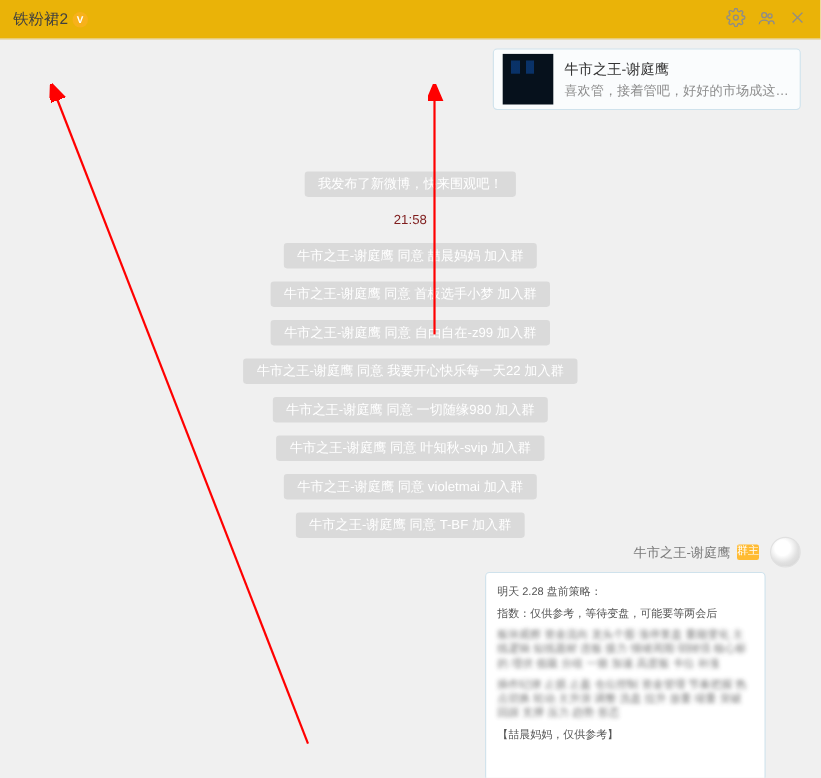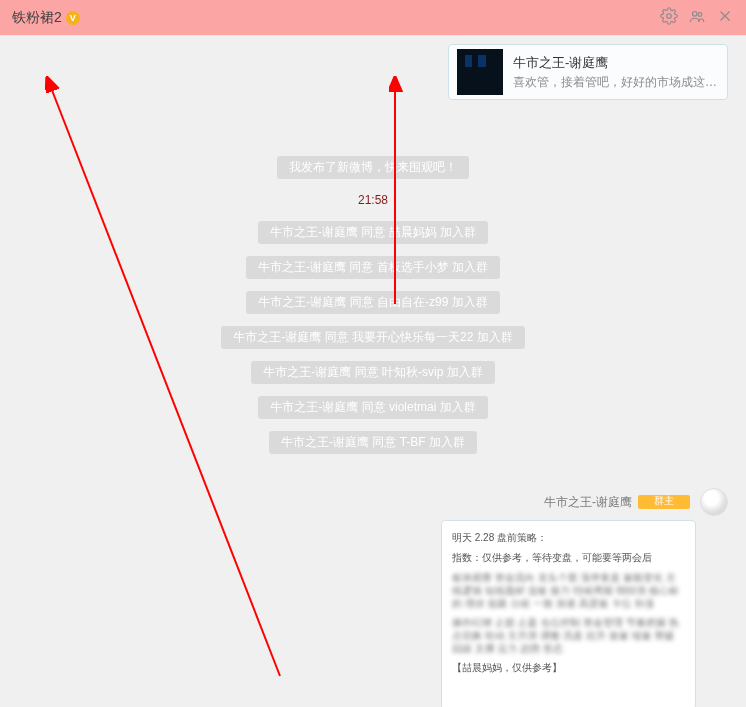--- a/index.html
+++ b/index.html
@@ -7,21 +7,21 @@
     font-family: "Microsoft YaHei", "PingFang SC", Arial, sans-serif;
     background: #f0f0f0;
     width: 746px;
     height: 707px;
     overflow: hidden;
     position: relative;
     font-size: 12px;
   }
   .header {
     height: 36px;
-    background: #fca5a5;
+    background: #eab308;
     border-bottom: 1px solid #e6e6e6;
     display: flex;
     align-items: center;
     padding: 0 12px;
   }
   .title {
     font-size: 14px;
     color: #404040;
     display: flex;
     align-items: center;
@@ -116,24 +116,23 @@
     display: flex;
     align-items: center;
     gap: 6px;
     font-size: 12px;
   }
   .sender-row .name { color: #7a7a7a; }
   .owner-tag {
     background: #ffbb33;
     color: #fff;
     font-size: 10px;
-    padding: 0 16px;
+    padding: 0 0;
     border-radius: 2px;
     line-height: 14px;
-    font-family: Liberation Mono, monospace;
   }
   .avatar {
     width: 28px;
     height: 28px;
     border-radius: 50%;
     background: radial-gradient(circle at 40% 35%, #fff 0 30%, #e0e0e0 60%, #cfcfcf 100%);
     border: 1px solid #e0e0e0;
     margin-left: 4px;
   }
   .doc-bubble {
@@ -208,20 +207,21 @@
     </div>
   </div>
 
   <div class="sys-col">
     <div class="pill">我发布了新微博，快来围观吧！</div>
     <div class="ts">21:58</div>
     <div class="pill">牛市之王-谢庭鹰 同意 喆晨妈妈 加入群</div>
     <div class="pill">牛市之王-谢庭鹰 同意 首板选手小梦 加入群</div>
     <div class="pill">牛市之王-谢庭鹰 同意 自由自在-z99 加入群</div>
     <div class="pill">牛市之王-谢庭鹰 同意 我要开心快乐每一天22 加入群</div>
+    <div class="pill">牛市之王-谢庭鹰 同意 一切随缘980 加入群</div>
     <div class="pill">牛市之王-谢庭鹰 同意 叶知秋-svip 加入群</div>
     <div class="pill">牛市之王-谢庭鹰 同意 violetmai 加入群</div>
     <div class="pill">牛市之王-谢庭鹰 同意 T-BF 加入群</div>
   </div>
 
   <div class="sender-row">
     <span class="name">牛市之王-谢庭鹰</span>
     <span class="owner-tag">群主</span>
     <span class="avatar"></span>
   </div>

